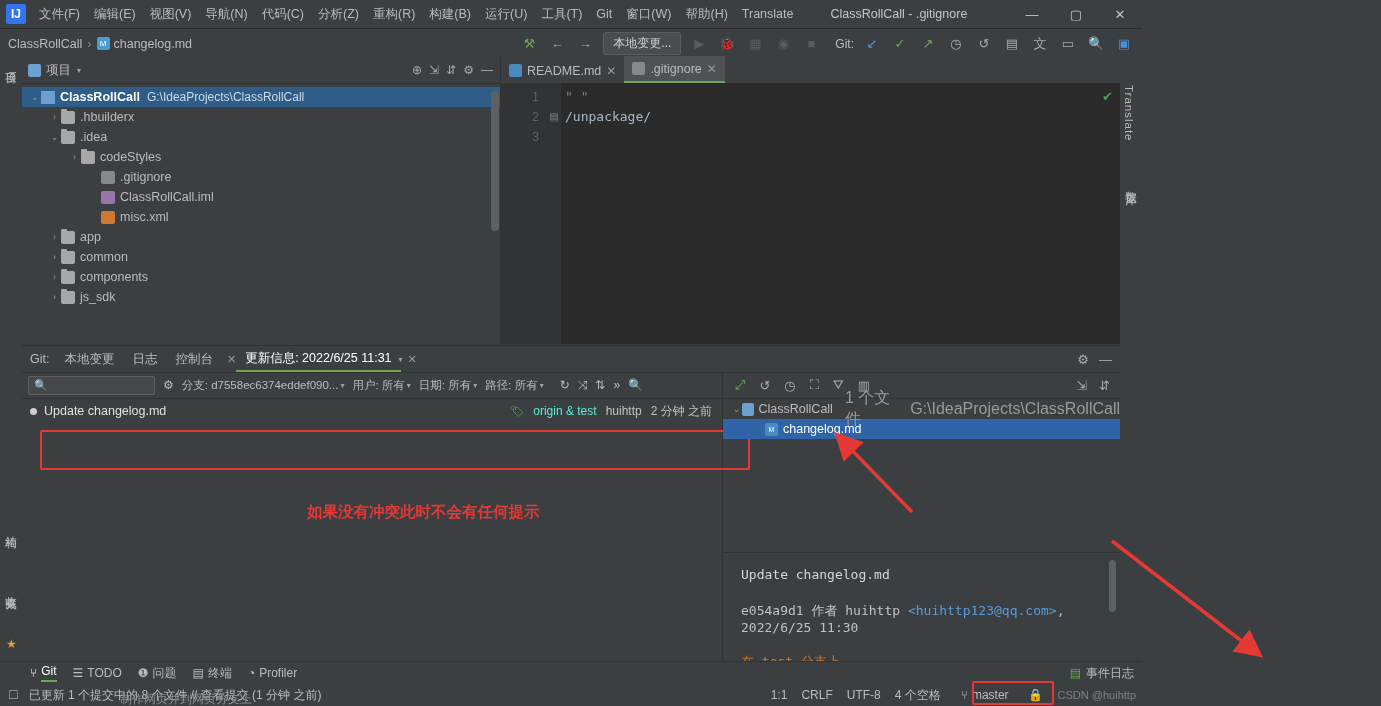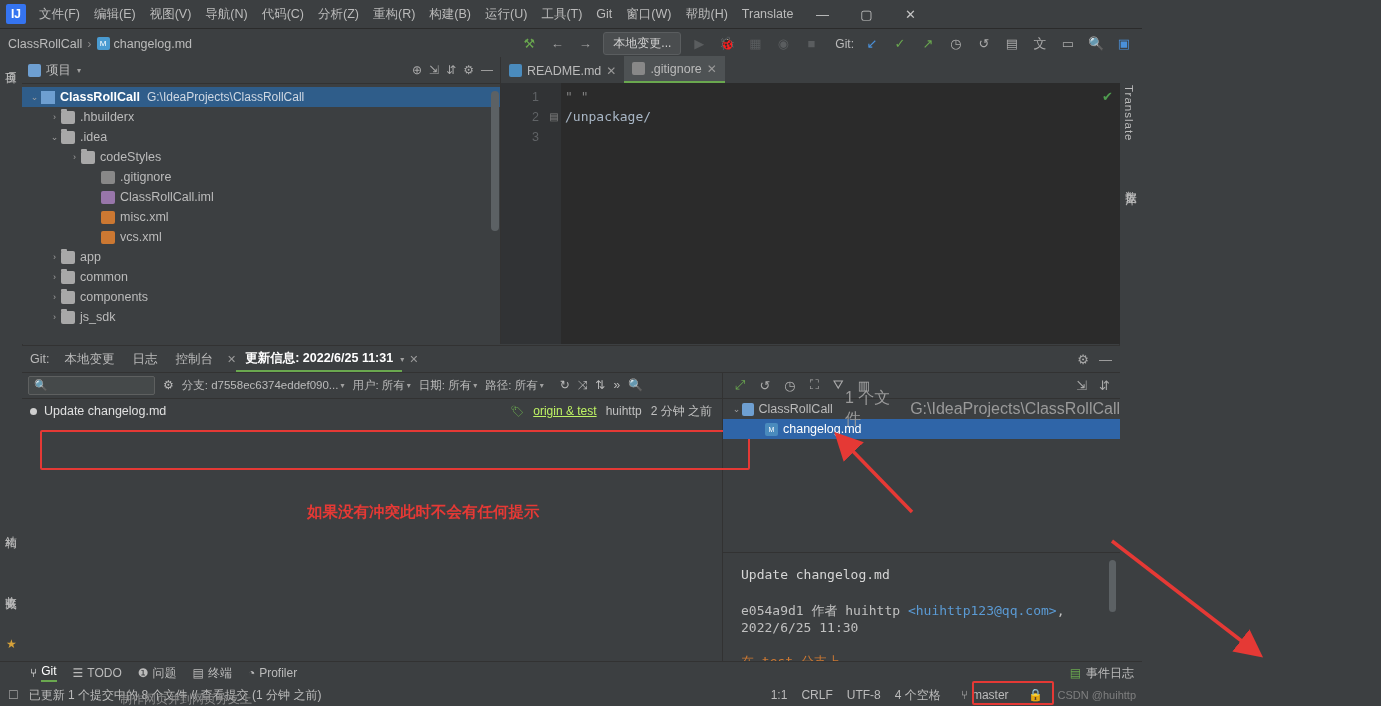--- a/index.html
+++ b/index.html
@@ -72,21 +72,21 @@
   .foldcol div{height:20px;line-height:20px;}
   .code{position:absolute;left:60px;top:26px;right:0;bottom:0;background:#2b2b2b;padding-top:4px;font-family:"DejaVu Sans Mono", monospace;font-size:13px;color:#a9b7c6;}
   .code div{height:20px;line-height:20px;padding-left:4px;}
   .code .cmt{color:#808080;}
   .ok-check{position:absolute;right:7px;top:32px;color:#4f9c4f;font-size:13px;}
 
   
   .gitwin{position:absolute;left:22px;top:345px;right:22px;bottom:44px;background:#3c3f41;border-top:1px solid #323232;}
   .gittabs{height:26px;display:flex;align-items:center;padding-left:8px;border-bottom:1px solid #323232;gap:0;}
   .gittabs .gt{padding:3px 9px;font-size:12.5px;color:#bbbbbb;}
-  .gittabs .gt.act{color:#ffffff;border-bottom:2px solid #6aa84f;font-weight:bold;}
+  .gittabs .gt.act{color:#ffffff;border-bottom:2px solid #6aa84f;}
   .gittabs .gtlabel{padding-right:6px;color:#bbbbbb;font-size:12.5px;}
   .gittabs .right{margin-left:auto;display:flex;gap:10px;padding-right:8px;color:#a9a9a9;font-size:13px;}
   .xsm{color:#9a9a9a;font-size:11px;margin-left:5px;}
 
   .logpane{position:absolute;left:0;top:26px;width:700px;bottom:0;border-right:1px solid #323232;}
   .filterbar{height:26px;display:flex;align-items:center;gap:8px;padding:0 6px;border-bottom:1px solid #323232;font-size:12px;color:#bbbbbb;}
   .searchbox{width:120px;height:17px;background:#45494a;border:1px solid #5e6060;border-radius:2px;display:flex;align-items:center;padding-left:5px;color:#888;font-size:11px;}
   .fsel{display:flex;align-items:center;gap:2px;color:#bbbbbb;font-size:11.5px;}
   .caret{font-size:8px;color:#a0a0a0;}
   .commitrow{height:24px;display:flex;align-items:center;padding-left:8px;font-size:12.5px;color:#e0e0e0;}
@@ -142,20 +142,21 @@
       <div class="mi">分析(Z)</div>
       <div class="mi">重构(R)</div>
       <div class="mi">构建(B)</div>
       <div class="mi">运行(U)</div>
       <div class="mi">工具(T)</div>
       <div class="mi">Git</div>
       <div class="mi">窗口(W)</div>
       <div class="mi">帮助(H)</div>
       <div class="mi">Translate</div>
     </div>
+    <div class="title-center">ClassRollCall - .gitignore</div>
     <div class="win-btns">
       <div>—</div>
       <div>▢</div>
       <div class="close">✕</div>
     </div>
   </div>
 
   <div class="navbar">
     <div class="crumb">
       <span>ClassRollCall</span>
@@ -242,24 +243,20 @@
         <span>.gitignore</span>
       </div>
       <div class="row" style="padding-left:79px;">
         <span class="ficon imlf"></span>
         <span>ClassRollCall.iml</span>
       </div>
       <div class="row" style="padding-left:79px;">
         <span class="ficon xmlf"></span>
         <span>misc.xml</span>
       </div>
-      <div class="row" style="padding-left:79px;">
-        <span class="ficon xmlf"></span>
-        <span>vcs.xml</span>
-      </div>
       <div class="row" style="padding-left:26px;">
         <span class="arrow">›</span>
         <span class="ficon folder"></span>
         <span>app</span>
       </div>
       <div class="row" style="padding-left:26px;">
         <span class="arrow">›</span>
         <span class="ficon folder"></span>
         <span>common</span>
       </div>
@@ -351,21 +348,21 @@
         <span>⇅</span>
         <span>»</span>
         <span>🔍</span>
       </div>
 
       <div class="commitrow">
         <span class="dot"></span>
         <span>Update changelog.md</span>
         <span class="commit-meta">
           <span class="tagico">🏷</span>
-          <span style="color:#bef264;text-decoration:underline;">origin &amp; test</span>
+          <span style="color:#5eead4;">origin &amp; test</span>
           <span>huihttp</span>
           <span>2 分钟 之前</span>
         </span>
       </div>
 
       <div class="redbox-left"></div>
 
       <div class="annot">
         <div>如果没有冲突此时不会有任何提示</div>
       </div>

